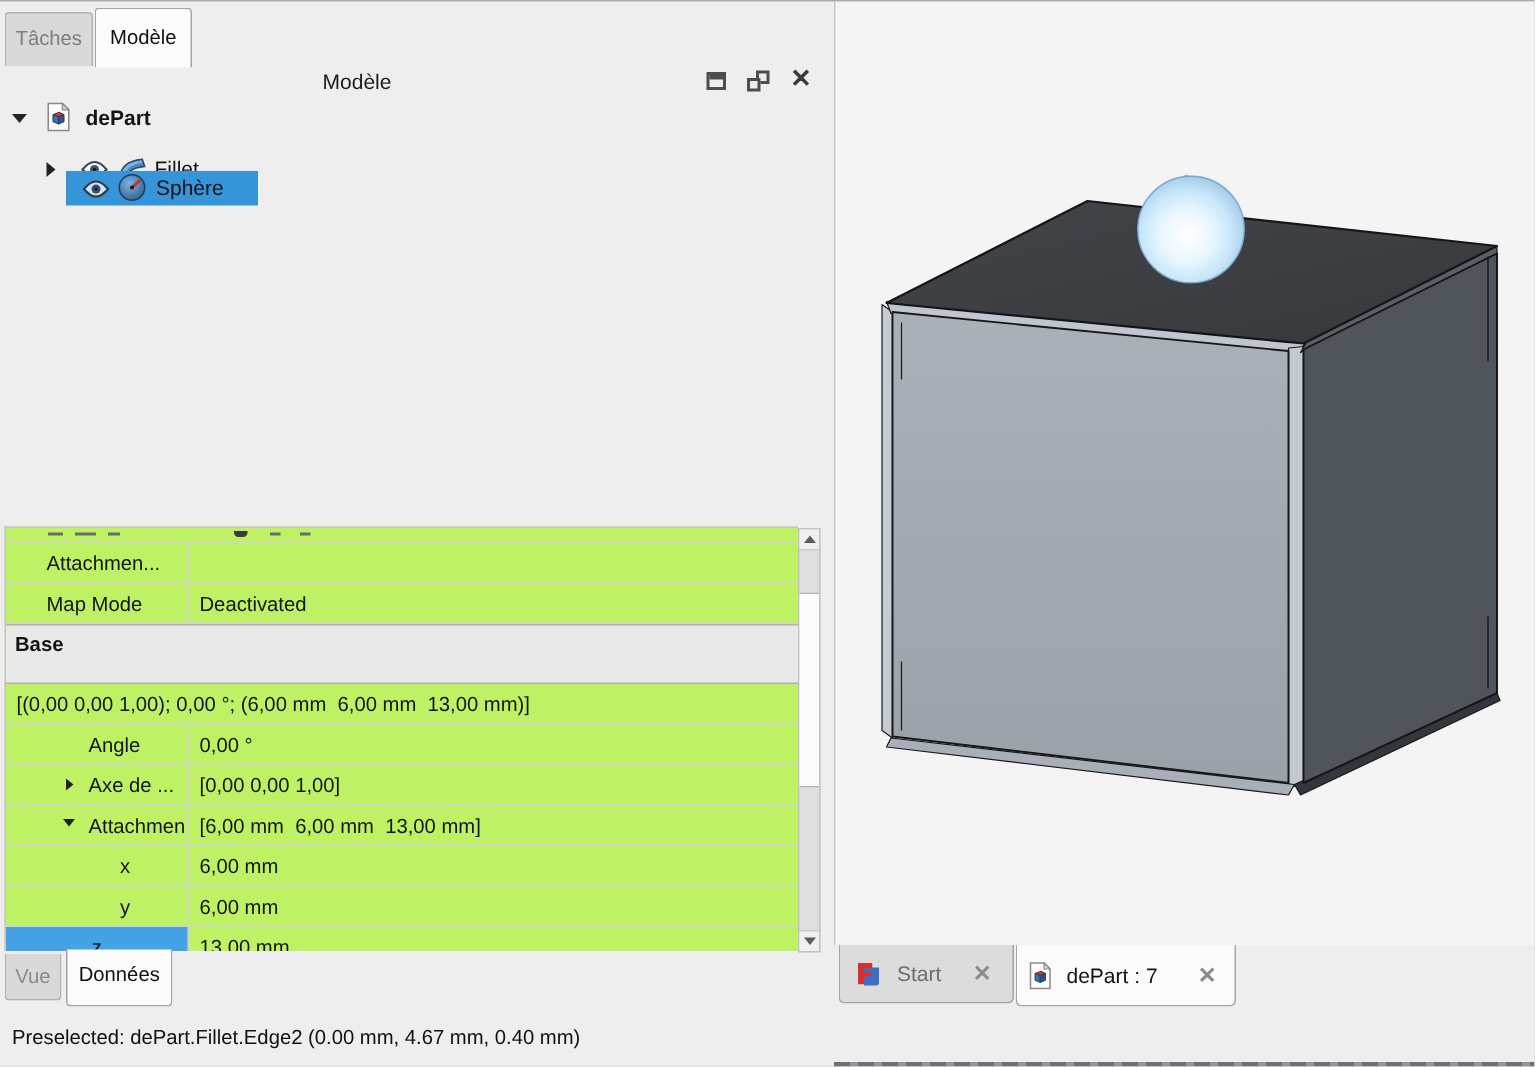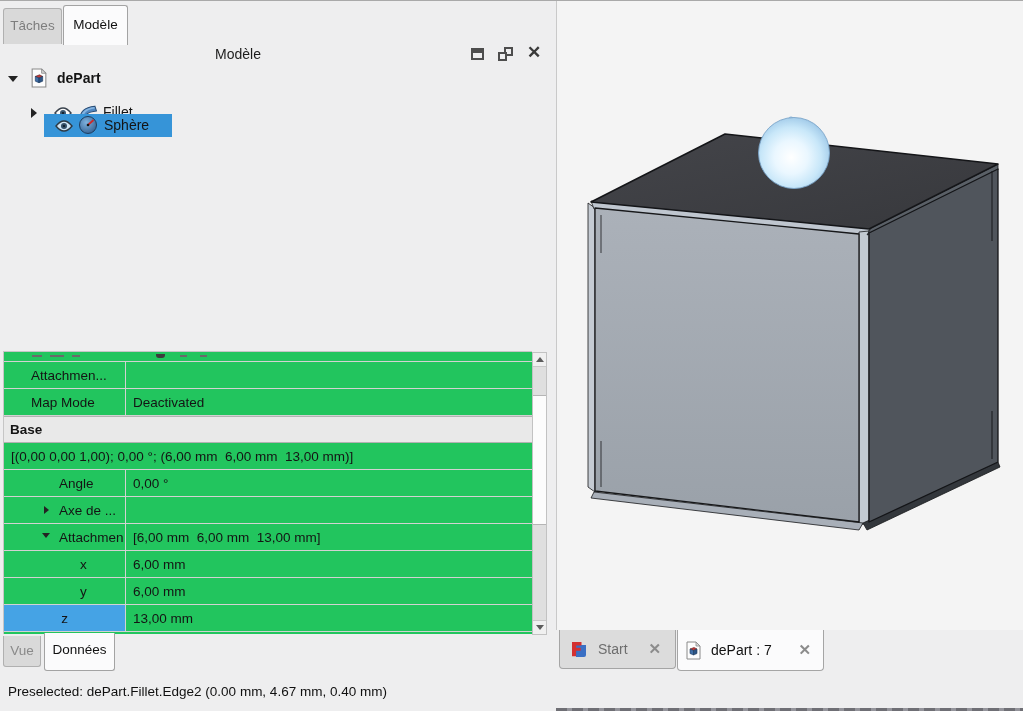--- a/index.html
+++ b/index.html
@@ -23,29 +23,29 @@
   .ico-float .b1{position:absolute;right:0;top:0;width:9px;height:9px;border:2px solid #4d4d4d;box-sizing:border-box;}
   .ico-float .b2{position:absolute;left:0;bottom:0;width:9px;height:9px;border:2px solid #4d4d4d;box-sizing:border-box;background:#eeeeef;}
   .ico-close{font-size:17px;font-weight:bold;color:#3a3a3a;line-height:20px;}
   
   .tree-row{left:0;width:548px;height:23px;font-size:14px;line-height:23px;}
   .tri-d{width:0;height:0;border-left:5px solid transparent;border-right:5px solid transparent;border-top:6px solid #232323;}
   .tri-r{width:0;height:0;border-top:5px solid transparent;border-bottom:5px solid transparent;border-left:6px solid #232323;}
   .sel-bar{left:44px;top:0;width:128px;height:23px;background:#3694d8;}
   .tree-label{position:absolute;top:0;}
   
-  .ptable{left:3px;top:350px;width:529px;height:283px;background:#22c55e;
+  .ptable{left:3px;top:350px;width:529px;height:283px;background:#bef264;
     border-left:1px solid #c6c6c6;border-top:1px solid #c6c6c6;box-sizing:border-box;overflow:hidden;font-size:13.5px;}
   .prow{display:flex;height:27px;border-bottom:1px solid #d2d2d2;box-sizing:border-box;align-items:center;}
   .prow-clip{height:9px;border-bottom:1px solid #d2d2d2;position:relative;overflow:hidden;}
   .frag{position:absolute;height:2px;background:#6a6a6a;top:3px;}
   .pname{width:122px;flex:0 0 122px;border-right:1px solid #d2d2d2;box-sizing:border-box;height:100%;
     display:flex;align-items:center;position:relative;}
   .pval{flex:1;padding-left:7px;white-space:pre;overflow:hidden;}
-  .pgroup{height:27px;line-height:26px;background:#e9e9e9;border-top:1px solid #b2b2b2;border-bottom:1px solid #b2b2b2;
+  .pgroup{height:40px;line-height:26px;background:#e9e9e9;border-top:1px solid #b2b2b2;border-bottom:1px solid #b2b2b2;
     box-sizing:border-box;font-weight:bold;padding-left:6px;}
   .pexp{position:absolute;top:50%;margin-top:-4px;}
   .sel-cell{background:#45a3e5;}
   .sel-cell .pn-text{width:100%;text-align:center;padding-left:0!important;}
   
   .sbar{left:532px;top:351px;width:15px;height:283px;background:#dfdfdf;border:1px solid #c2c2c2;box-sizing:border-box;}
   .sbtn{position:absolute;left:0;width:13px;height:13px;background:#f0f0f0;display:flex;align-items:center;justify-content:center;}
   .sb-up{top:0;border-bottom:1px solid #c9c9c9;}
   .sb-dn{bottom:0;border-top:1px solid #c9c9c9;}
   .tri-up{width:0;height:0;border-left:4px solid transparent;border-right:4px solid transparent;border-bottom:5px solid #5c5c5c;}
@@ -168,20 +168,21 @@
       <div class="pname">
         <span class="pn-text" style="padding-left:55px;">Angle</span>
       </div>
       <div class="pval">0,00 °</div>
     </div>
     <div class="prow">
       <div class="pname">
         <span class="pexp tri-r" style="left:40px;border-top-width:4px;border-bottom-width:4px;border-left-width:5px;"></span>
         <span class="pn-text" style="padding-left:55px;">Axe de ...</span>
       </div>
+      <div class="pval">[0,00 0,00 1,00]</div>
     </div>
     <div class="prow">
       <div class="pname">
         <span class="pexp tri-d" style="left:38px;border-left-width:4px;border-right-width:4px;border-top-width:5px;"></span>
         <span class="pn-text" style="padding-left:55px;">Attachmen</span>
       </div>
       <div class="pval">[6,00 mm  6,00 mm  13,00 mm]</div>
     </div>
     <div class="prow">
       <div class="pname">

